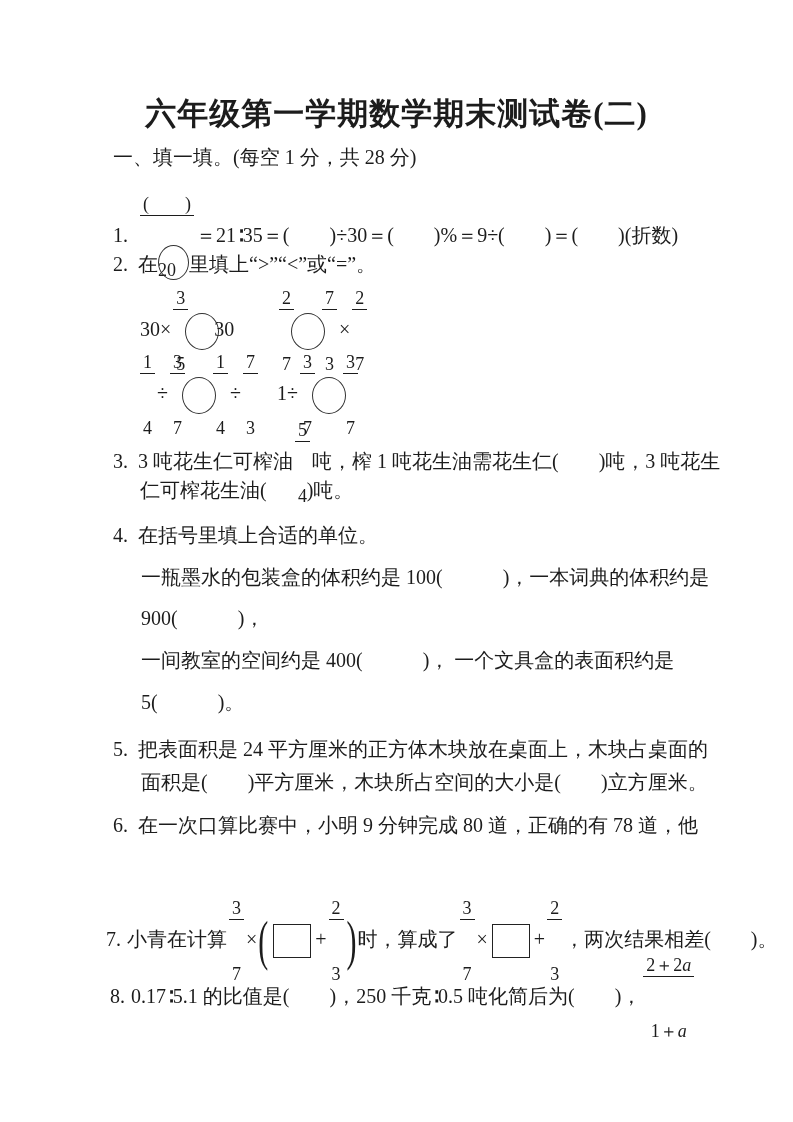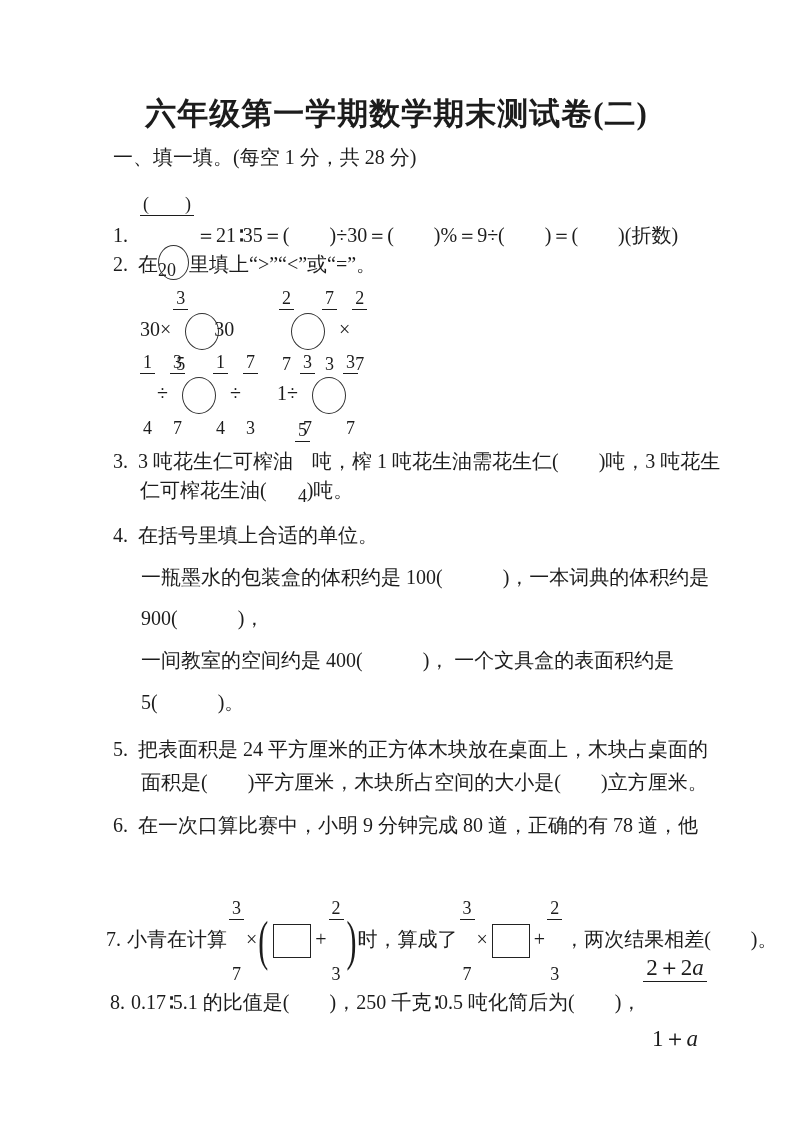--- a/index.html
+++ b/index.html
@@ -99,16 +99,16 @@
 
   <div class="ln" style="top:810px; left:113px;">
     <span class="no">6.</span><span>在一次口算比赛中，小明 9 分钟完成 80 道，正确的有 78 道，他</span>
   </div>
 
   <div class="ln" style="top:898px; left:106px;">
     <span class="no" style="margin-right:6px;">7.</span><span>小青在计算</span><span class="fr"><span class="nu">3</span><span class="de">7</span></span><span>×</span><span class="bp">(</span><span class="sq"></span><span>+</span><span class="fr"><span class="nu">2</span><span class="de">3</span></span><span class="bp">)</span><span>时，算成了</span><span class="fr"><span class="nu">3</span><span class="de">7</span></span><span>×</span><span class="sq"></span><span>+</span><span class="fr"><span class="nu">2</span><span class="de">3</span></span><span>，两次结果相差(　　)。</span>
   </div>
 
   <div class="ln" style="top:955px; left:110px;">
-    <span class="no" style="margin-right:6px;">8.</span><span>0.17∶5.1 的比值是(　　)，250 千克∶0.5 吨化简后为(　　)，</span><span class="fr" style="font-size:23px;"><span class="nu"><span>2＋2</span><i>a</i></span><span class="de"><span>1＋</span><i>a</i></span></span>
+    <span class="no" style="margin-right:6px;">8.</span><span>0.17∶5.1 的比值是(　　)，250 千克∶0.5 吨化简后为(　　)，</span><span class="fr" style="font-size:18px;"><span class="nu"><span>2＋2</span><i>a</i></span><span class="de"><span>1＋</span><i>a</i></span></span>
   </div>
 
 </div>
 
 </body></html>

